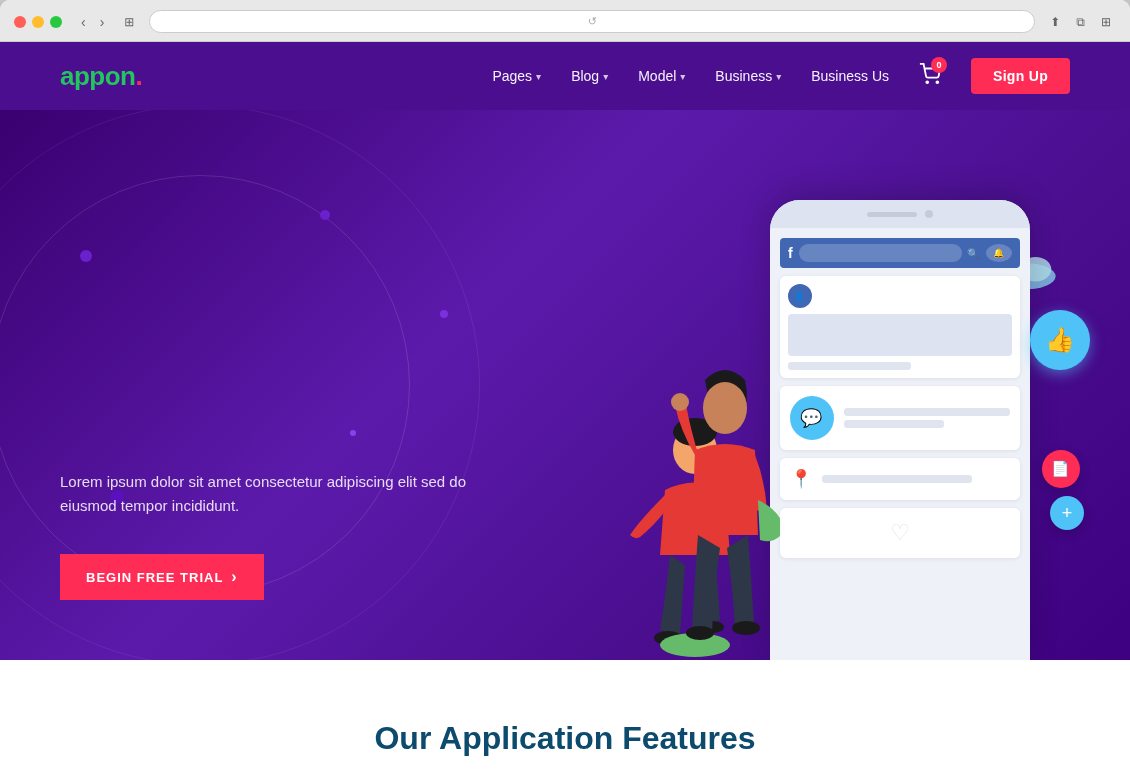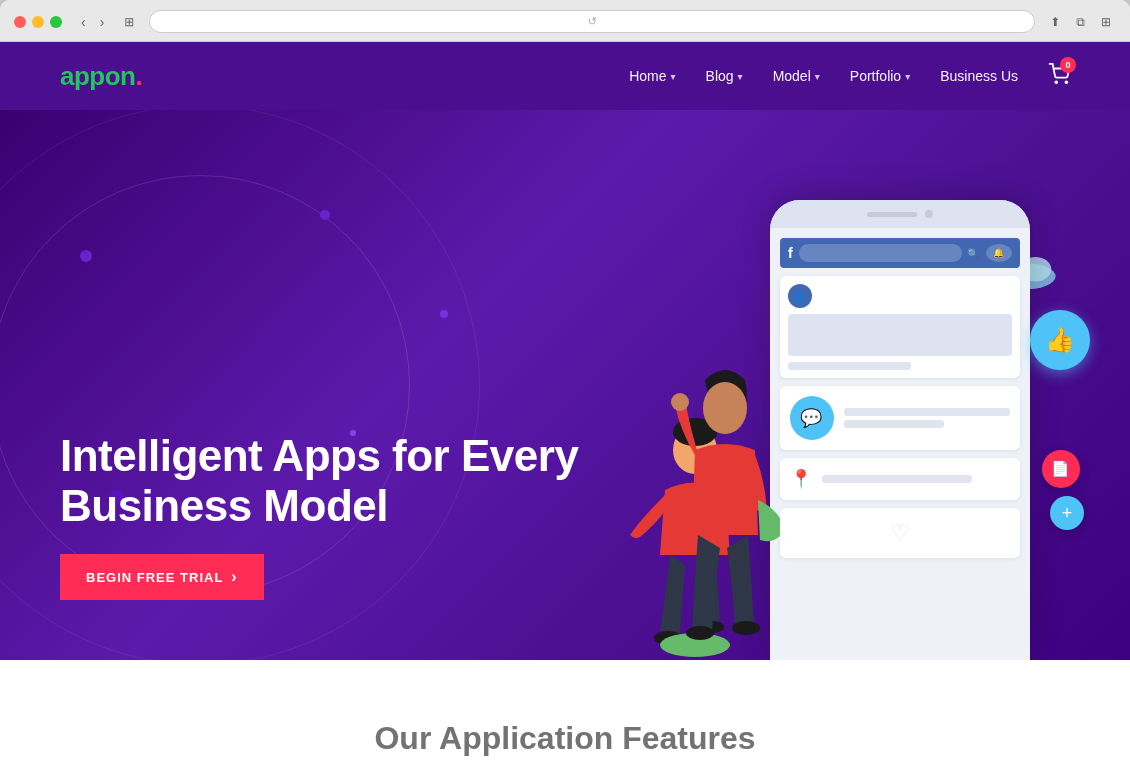--- a/index.html
+++ b/index.html
@@ -343,21 +343,21 @@
     
     
     .features-section {
       background: #fff;
       padding: 60px 60px 40px;
       text-align: center;
     }
     .features-title {
       font-size: 32px;
       font-weight: 800;
-      color: #737373;
+      color: #0c4a6e;
       margin-bottom: 36px;
     }
   </style>
 </head>
 <body>
 
 <div class="browser-window">
 
   <div class="browser-chrome">
     <div class="traffic-lights">
@@ -382,73 +382,76 @@
 
   <div class="website">
 
     <nav class="navbar">
       <div class="logo">
         <span>appon</span><span style="color:#ff2d55;">.</span>
       </div>
       <ul class="nav-links">
         <li>
           <a href="#">
-            <span>Home</span>
+            <span>Pages</span>
             <span class="chevron">▾</span>
           </a>
         </li>
         <li>
           <a href="#">
             <span>Blog</span>
             <span class="chevron">▾</span>
           </a>
         </li>
         <li>
           <a href="#">
             <span>Model</span>
             <span class="chevron">▾</span>
           </a>
         </li>
         <li>
           <a href="#">
-            <span>Portfolio</span>
+            <span>Business</span>
             <span class="chevron">▾</span>
           </a>
         </li>
         <li>
           <a href="#">
             <span>Business Us</span>
           </a>
         </li>
         <li>
           <div class="cart-icon-wrap">
             <svg width="22" height="22" viewBox="0 0 24 24" fill="none" stroke="white" stroke-width="2">
               <circle cx="9" cy="21" r="1"></circle>
                 <circle cx="20" cy="21" r="1"></circle>
               <path d="M1 1h4l2.68 13.39a2 2 0 0 0 2 1.61h9.72a2 2 0 0 0 2-1.61L23 6H6"></path>
             </svg>
             <span class="cart-badge">0</span>
           </div>
         </li>
+        <li>
+          <button class="signup-btn">Sign Up</button>
+        </li>
       </ul>
     </nav>
 
     <section class="hero">
 
       <div class="hero-circle-1"></div>
       <div class="hero-circle-2"></div>
 
       <div class="dot dot-1"></div>
       <div class="dot dot-2"></div>
       <div class="dot dot-3"></div>
       <div class="dot dot-4"></div>
       <div class="dot dot-5"></div>
 
       <div class="hero-content">
-        <h1 class="hero-title">Intelligent Apps for Every Business Model</h1>
+        <p class="hero-subtitle">Lorem ipsum dolor sit amet consectetur adipiscing elit sed do eiusmod tempor incididunt.</p>
         <button class="cta-btn">
           <span>BEGIN FREE TRIAL</span>
           <span style="font-size:16px;">›</span>
         </button>
       </div>
 
       <div class="hero-illustration">
 
         <div class="cloud">
           <svg viewBox="0 0 80 45" fill="none" xmlns="http://www.w3.org/2000/svg">

